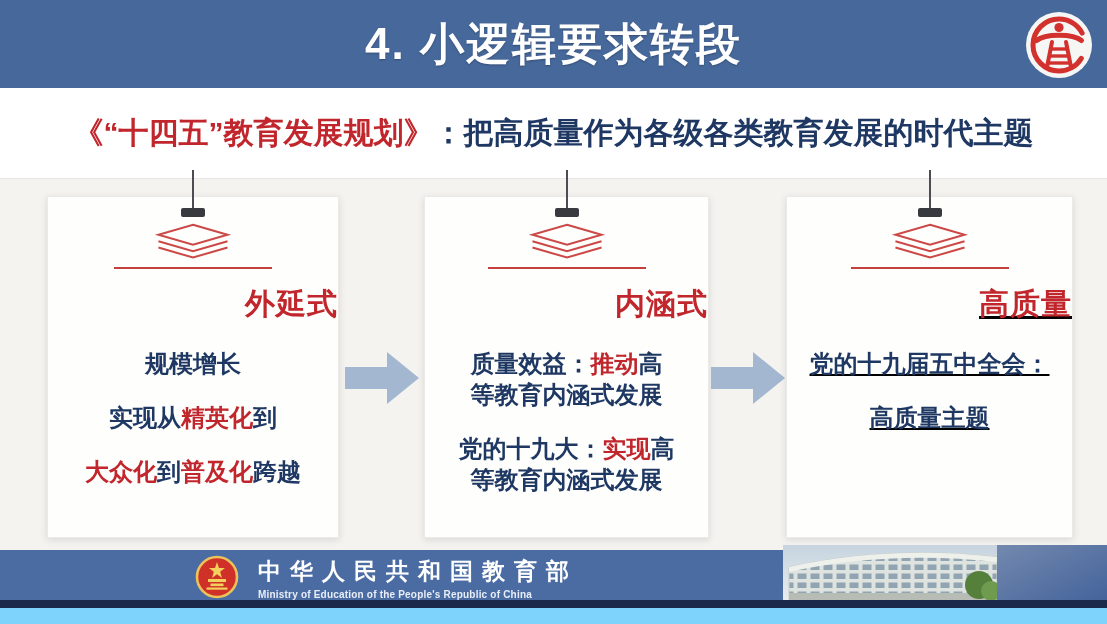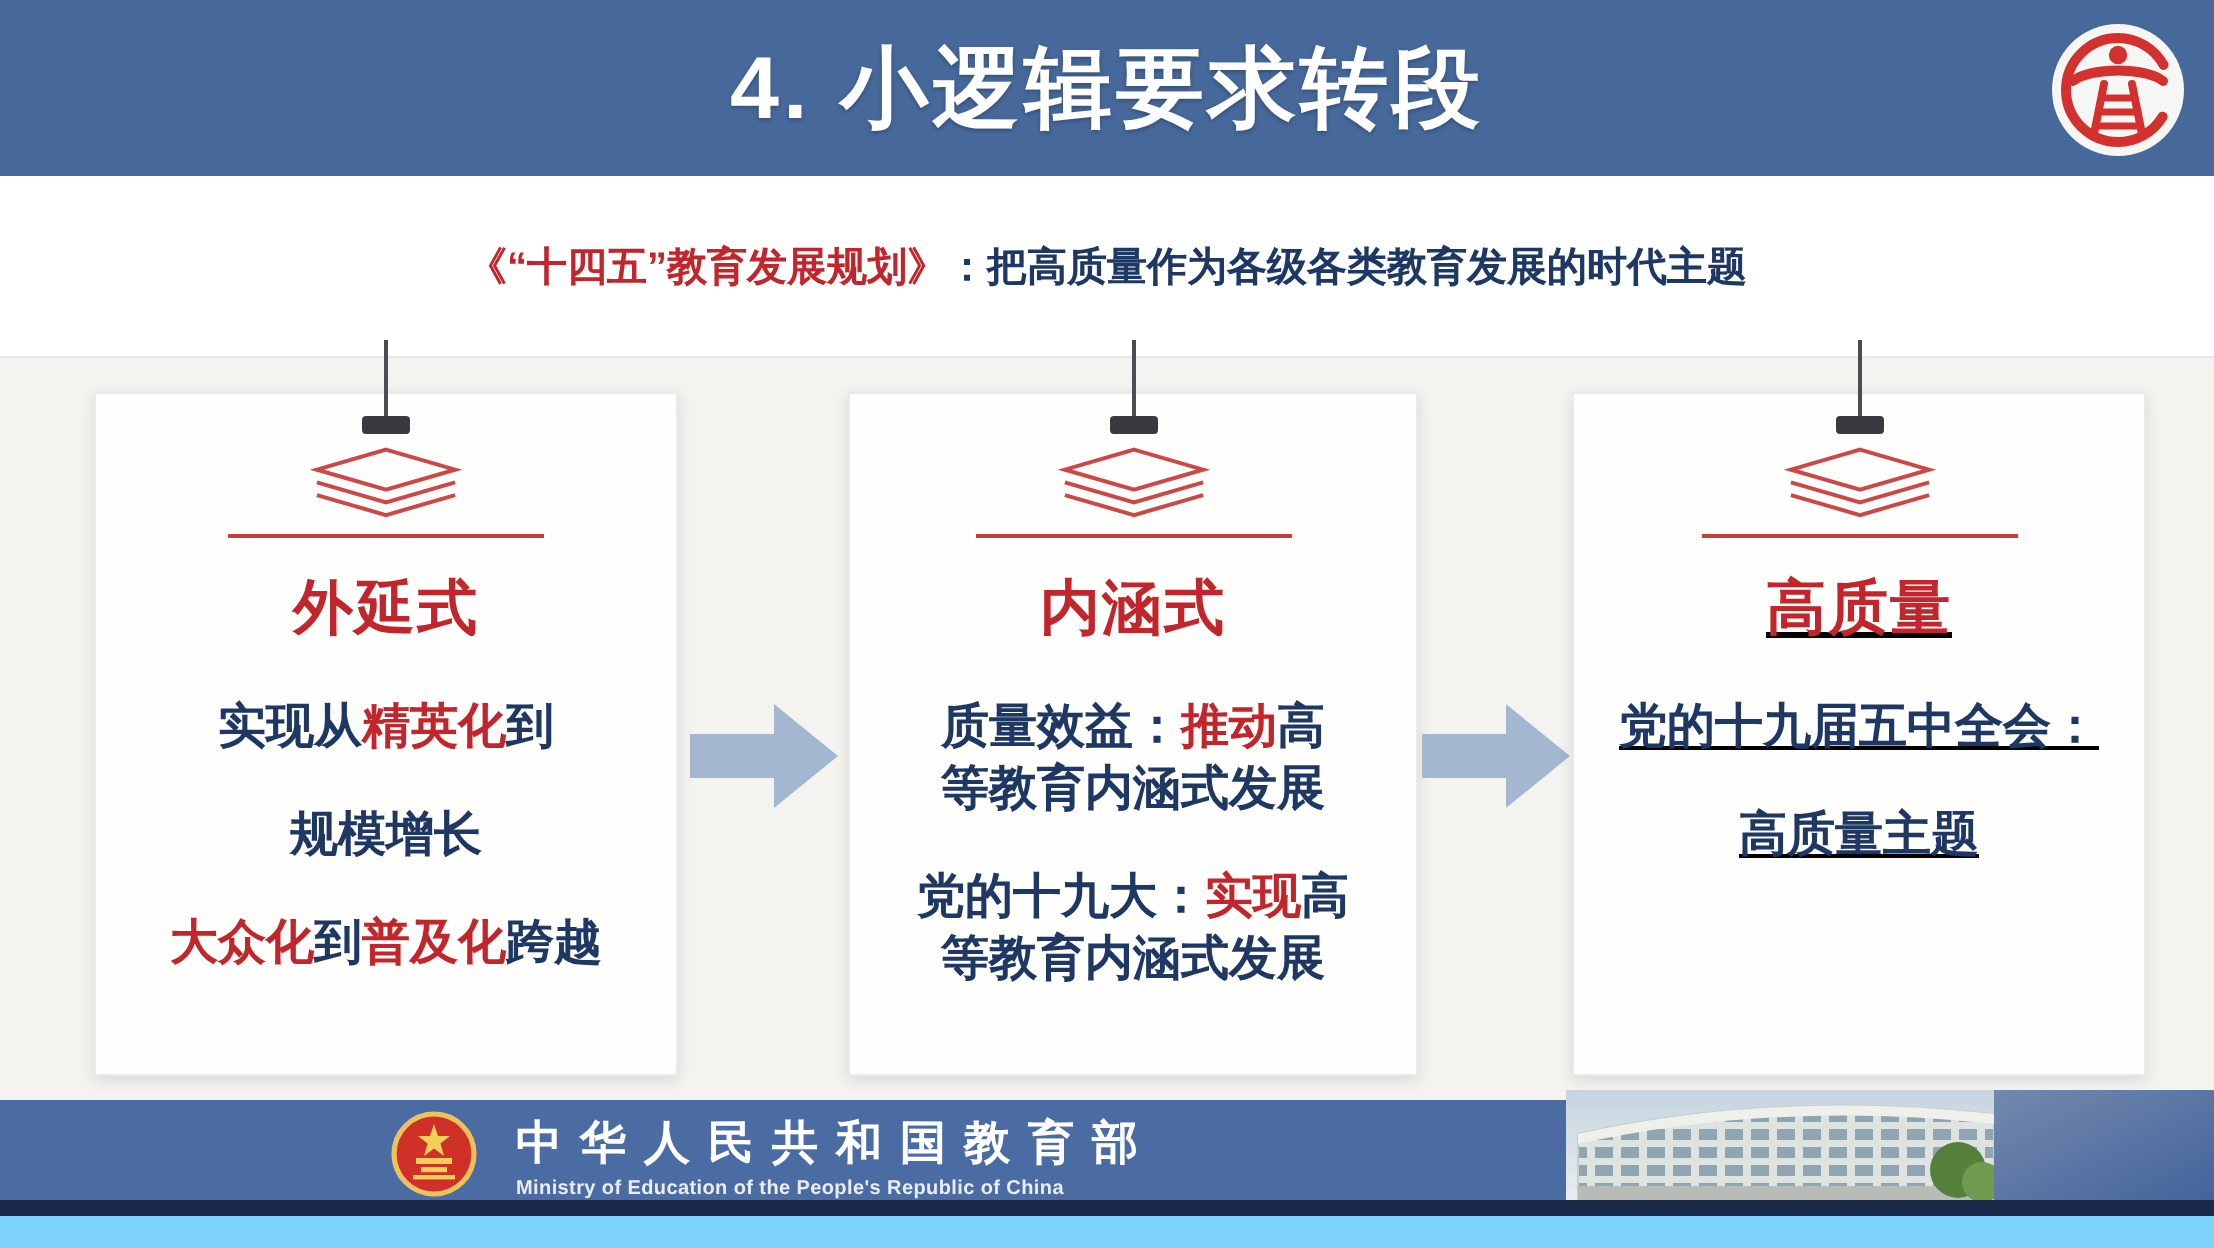--- a/index.html
+++ b/index.html
@@ -19,21 +19,21 @@
     text-shadow:0 1px 2px rgba(0,0,0,.25);
   }
   .moe-logo{
     position:absolute;top:11px;right:14px;width:68px;height:68px;
   }
   
   .subtitle-band{
     position:absolute;top:88px;left:0;width:1107px;height:90px;
     background:#ffffff;display:flex;align-items:center;justify-content:center;
   }
-  .subtitle{font-size:20px;font-weight:800;white-space:nowrap;}
+  .subtitle{font-size:30px;font-weight:800;white-space:nowrap;}
   .subtitle .src{color:var(--red,#c0262c);}
   .subtitle .stmt{color:var(--navy,#1e3863);}
   
   .card-area{
     position:absolute;top:178px;left:0;width:1107px;height:380px;
     background:#f4f3f0;border-top:1px solid #e8e7e4;
   }
   .card{
     position:absolute;top:196px;height:340px;background:#fefefc;
     border:1px solid #eceae6;box-shadow:0 2px 7px rgba(60,60,60,.14);
@@ -43,21 +43,21 @@
   .card3{left:786px;width:285px;text-decoration:underline;}
   .pendant{
     position:absolute;top:-27px;left:50%;transform:translateX(-50%);
     display:flex;flex-direction:column;align-items:center;z-index:2;
   }
   .pendant-line{width:2px;height:38px;background:#4c4d52;}
   .pendant-knob{width:24px;height:9px;border-radius:2px;background:#393a3f;margin-top:0;}
   .layers-icon{display:block;margin:26px auto 0;}
   .card-divider{width:158px;height:2px;background:#c4403c;margin:4px auto 0;}
   .card-title{
-    margin-top:15px;text-align:center;font-size:30px;font-weight:800;
+    margin-top:15px;text-align:right;font-size:30px;font-weight:800;
     color:var(--red,#c0262c);letter-spacing:1px;
   }
   .card-body{
     margin-top:23px;display:flex;flex-direction:column;align-items:center;gap:23px;
   }
   .card-para{text-align:center;}
   .card-line{font-size:24px;font-weight:800;line-height:31px;white-space:nowrap;}
   .seg-navy{color:var(--navy,#1e3863);}
   .seg-red{color:var(--red,#c0262c);}
   
@@ -121,24 +121,24 @@
     </div>
     <svg class="layers-icon" width="100" height="40" viewBox="0 0 100 44">
       <path d="M50 2 L88 13 L50 24 L12 13 Z" fill="none" stroke="#cc4846" stroke-width="2.2"></path>
       <path d="M12 20 L50 31 L88 20" fill="none" stroke="#cc4846" stroke-width="2.2"></path>
       <path d="M12 27 L50 38 L88 27" fill="none" stroke="#cc4846" stroke-width="2.2"></path>
     </svg>
     <div class="card-divider"></div>
     <div class="card-title">外延式</div>
     <div class="card-body">
         <div class="card-para">
+          <div class="card-line"><span class="seg-navy">规模增长</span></div>
+        </div>
+        <div class="card-para">
           <div class="card-line"><span class="seg-navy">实现从</span><span class="seg-red">精英化</span><span class="seg-navy">到</span></div>
-        </div>
-        <div class="card-para">
-          <div class="card-line"><span class="seg-navy">规模增长</span></div>
         </div>
         <div class="card-para">
           <div class="card-line"><span class="seg-red">大众化</span><span class="seg-navy">到</span><span class="seg-red">普及化</span><span class="seg-navy">跨越</span></div>
         </div>
       </div>
   </div>
 
   <svg class="arrow arrow1" width="74" height="52" viewBox="0 0 74 52">
     <polygon points="0,15 42,15 42,0 74,26 42,52 42,37 0,37" fill="#a3b8d0"></polygon>
   </svg>

